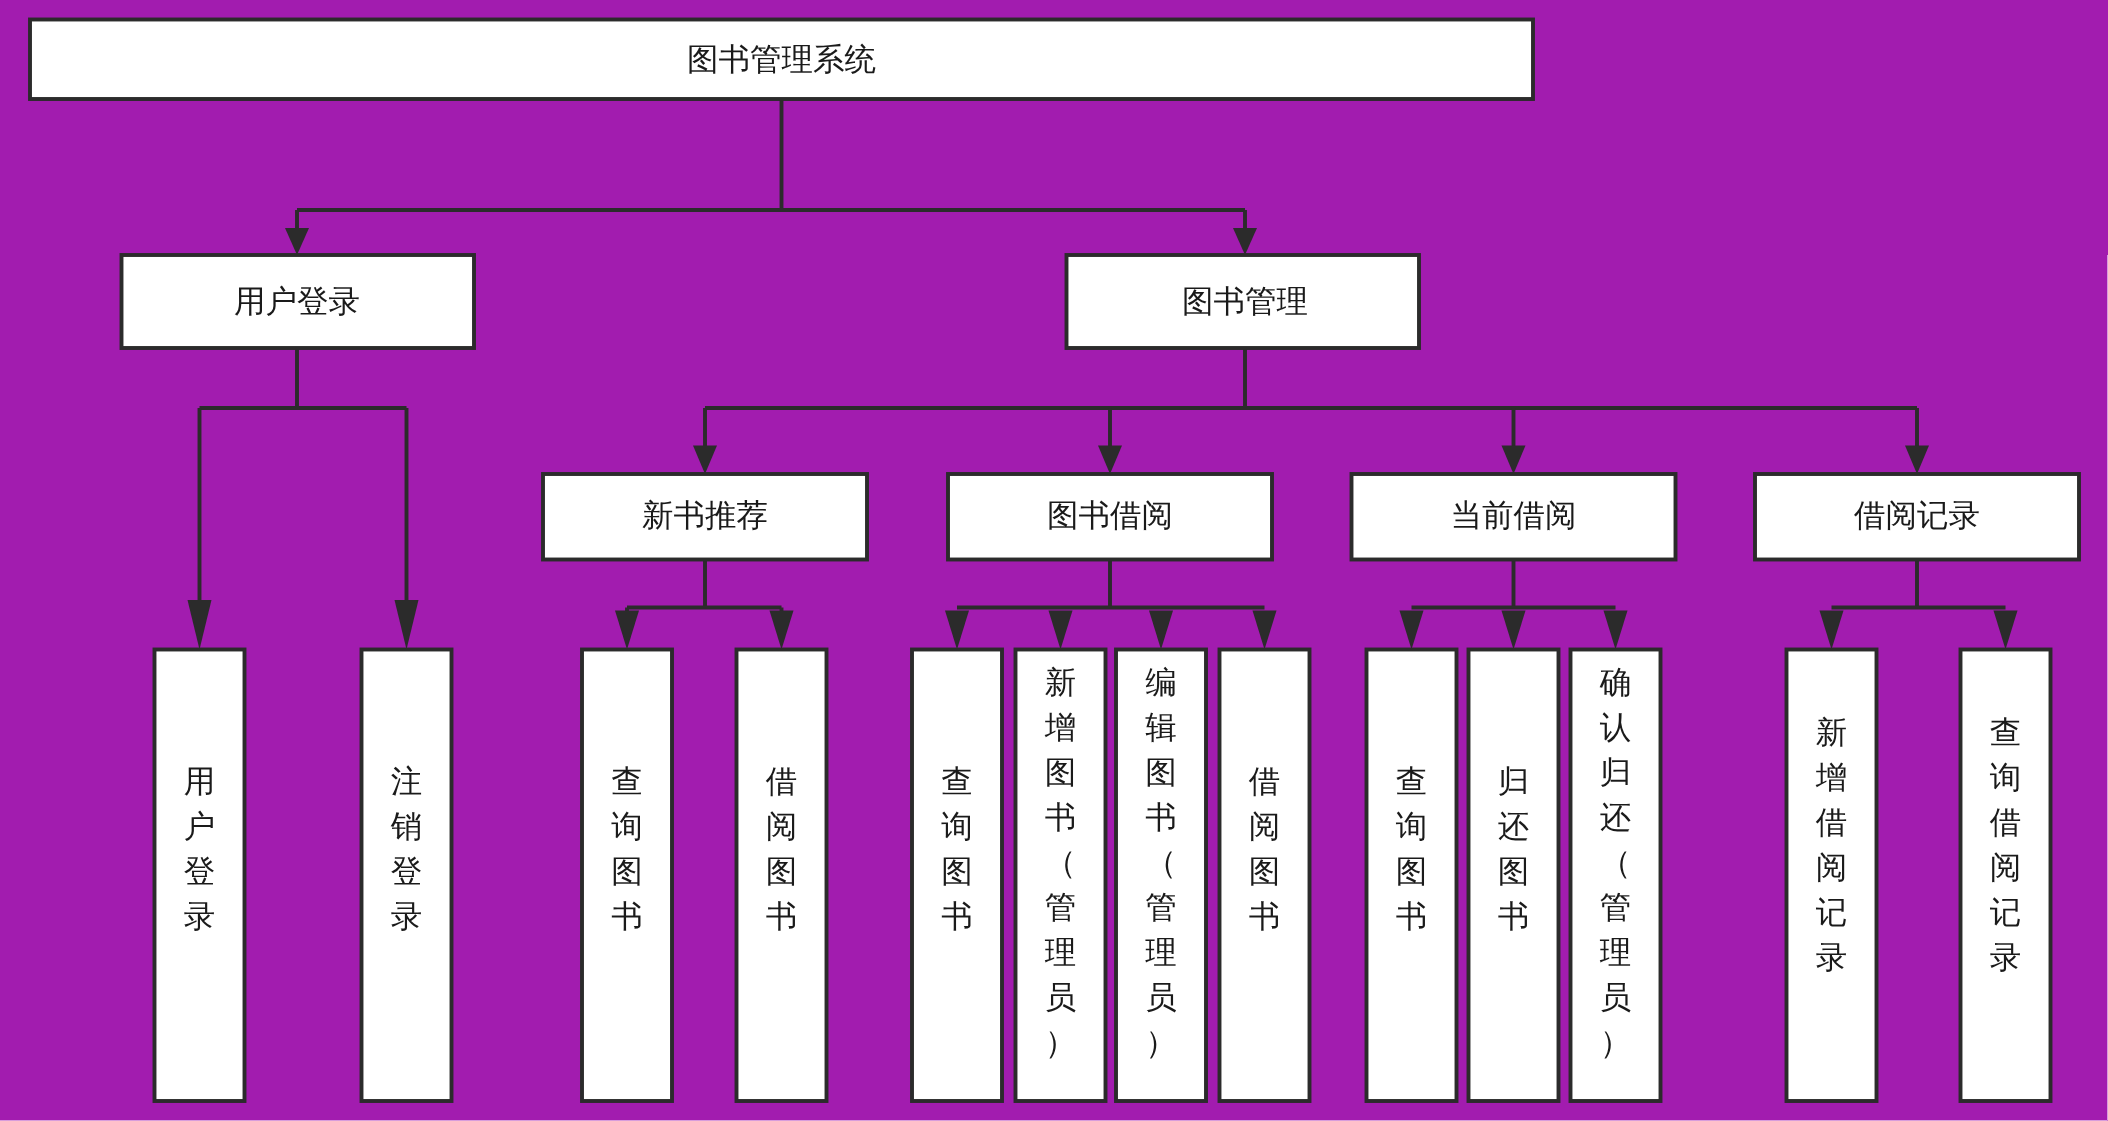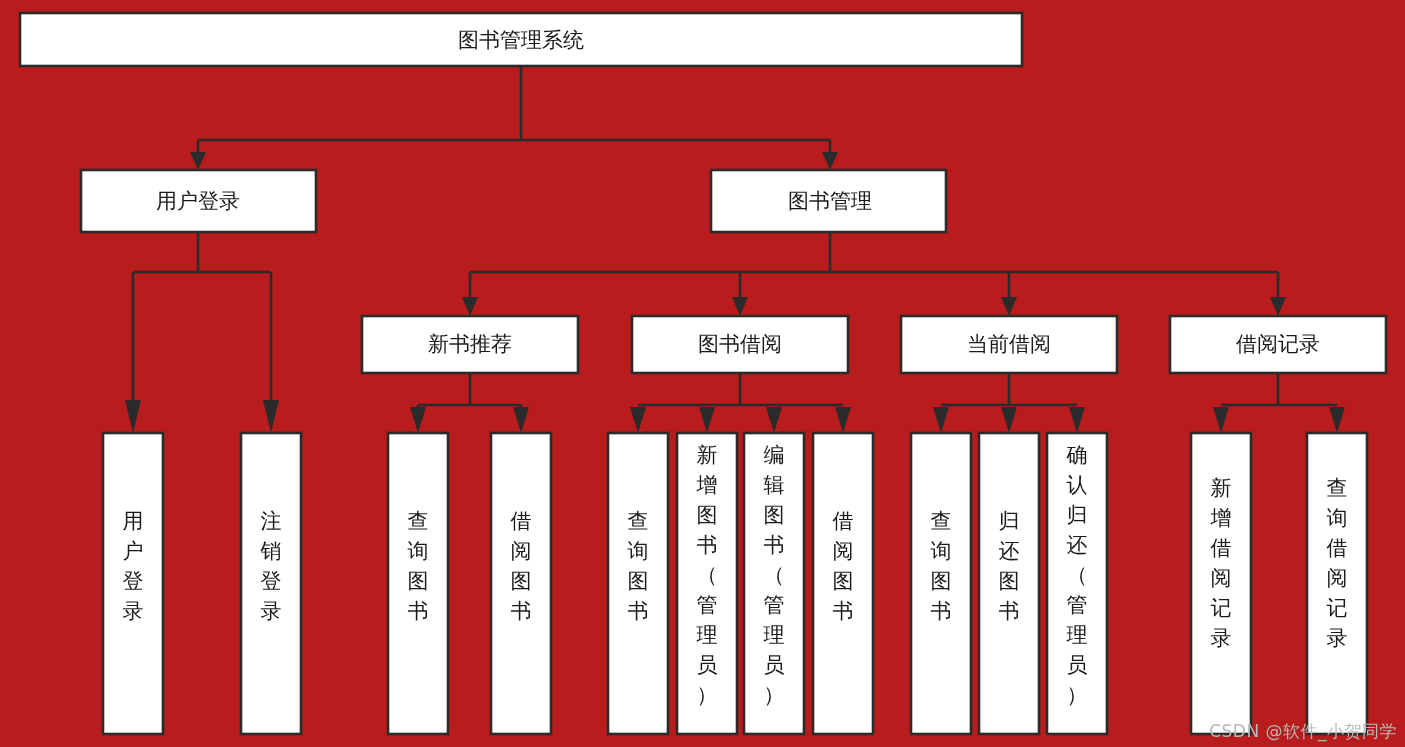--- a/index.html
+++ b/index.html
@@ -8,21 +8,21 @@
     padding: 0;
     background: #ffffff;
   }
   body {
     font-family: "DejaVu Sans", "Liberation Sans", sans-serif;
   }
   #diagram-root {
     position: relative;
     width: 1405px;
     height: 747px;
-    background: #b91c1c;
+    background: #a21caf;
     overflow: hidden;
     text-decoration: underline;
   }
   svg.flow {
     position: absolute;
     left: 0;
     top: 0;
     width: 1405px;
     height: 747px;
     display: block;
@@ -224,14 +224,13 @@
         <text class="label-v" x="1221" y="0"><tspan x="1221" y="495">新</tspan><tspan x="1221" y="525">增</tspan><tspan x="1221" y="555">借</tspan><tspan x="1221" y="585">阅</tspan><tspan x="1221" y="615">记</tspan><tspan x="1221" y="645">录</tspan></text>
       </g>
 
       <g>
         <rect class="box-rect" x="1307" y="433" width="60" height="301"></rect>
         <text class="label-v" x="1337" y="0"><tspan x="1337" y="495">查</tspan><tspan x="1337" y="525">询</tspan><tspan x="1337" y="555">借</tspan><tspan x="1337" y="585">阅</tspan><tspan x="1337" y="615">记</tspan><tspan x="1337" y="645">录</tspan></text>
       </g>
     </g>
   </svg>
 
-  <div class="watermark">CSDN @软件_小贺同学</div>
 </div>
 
 </body></html>

